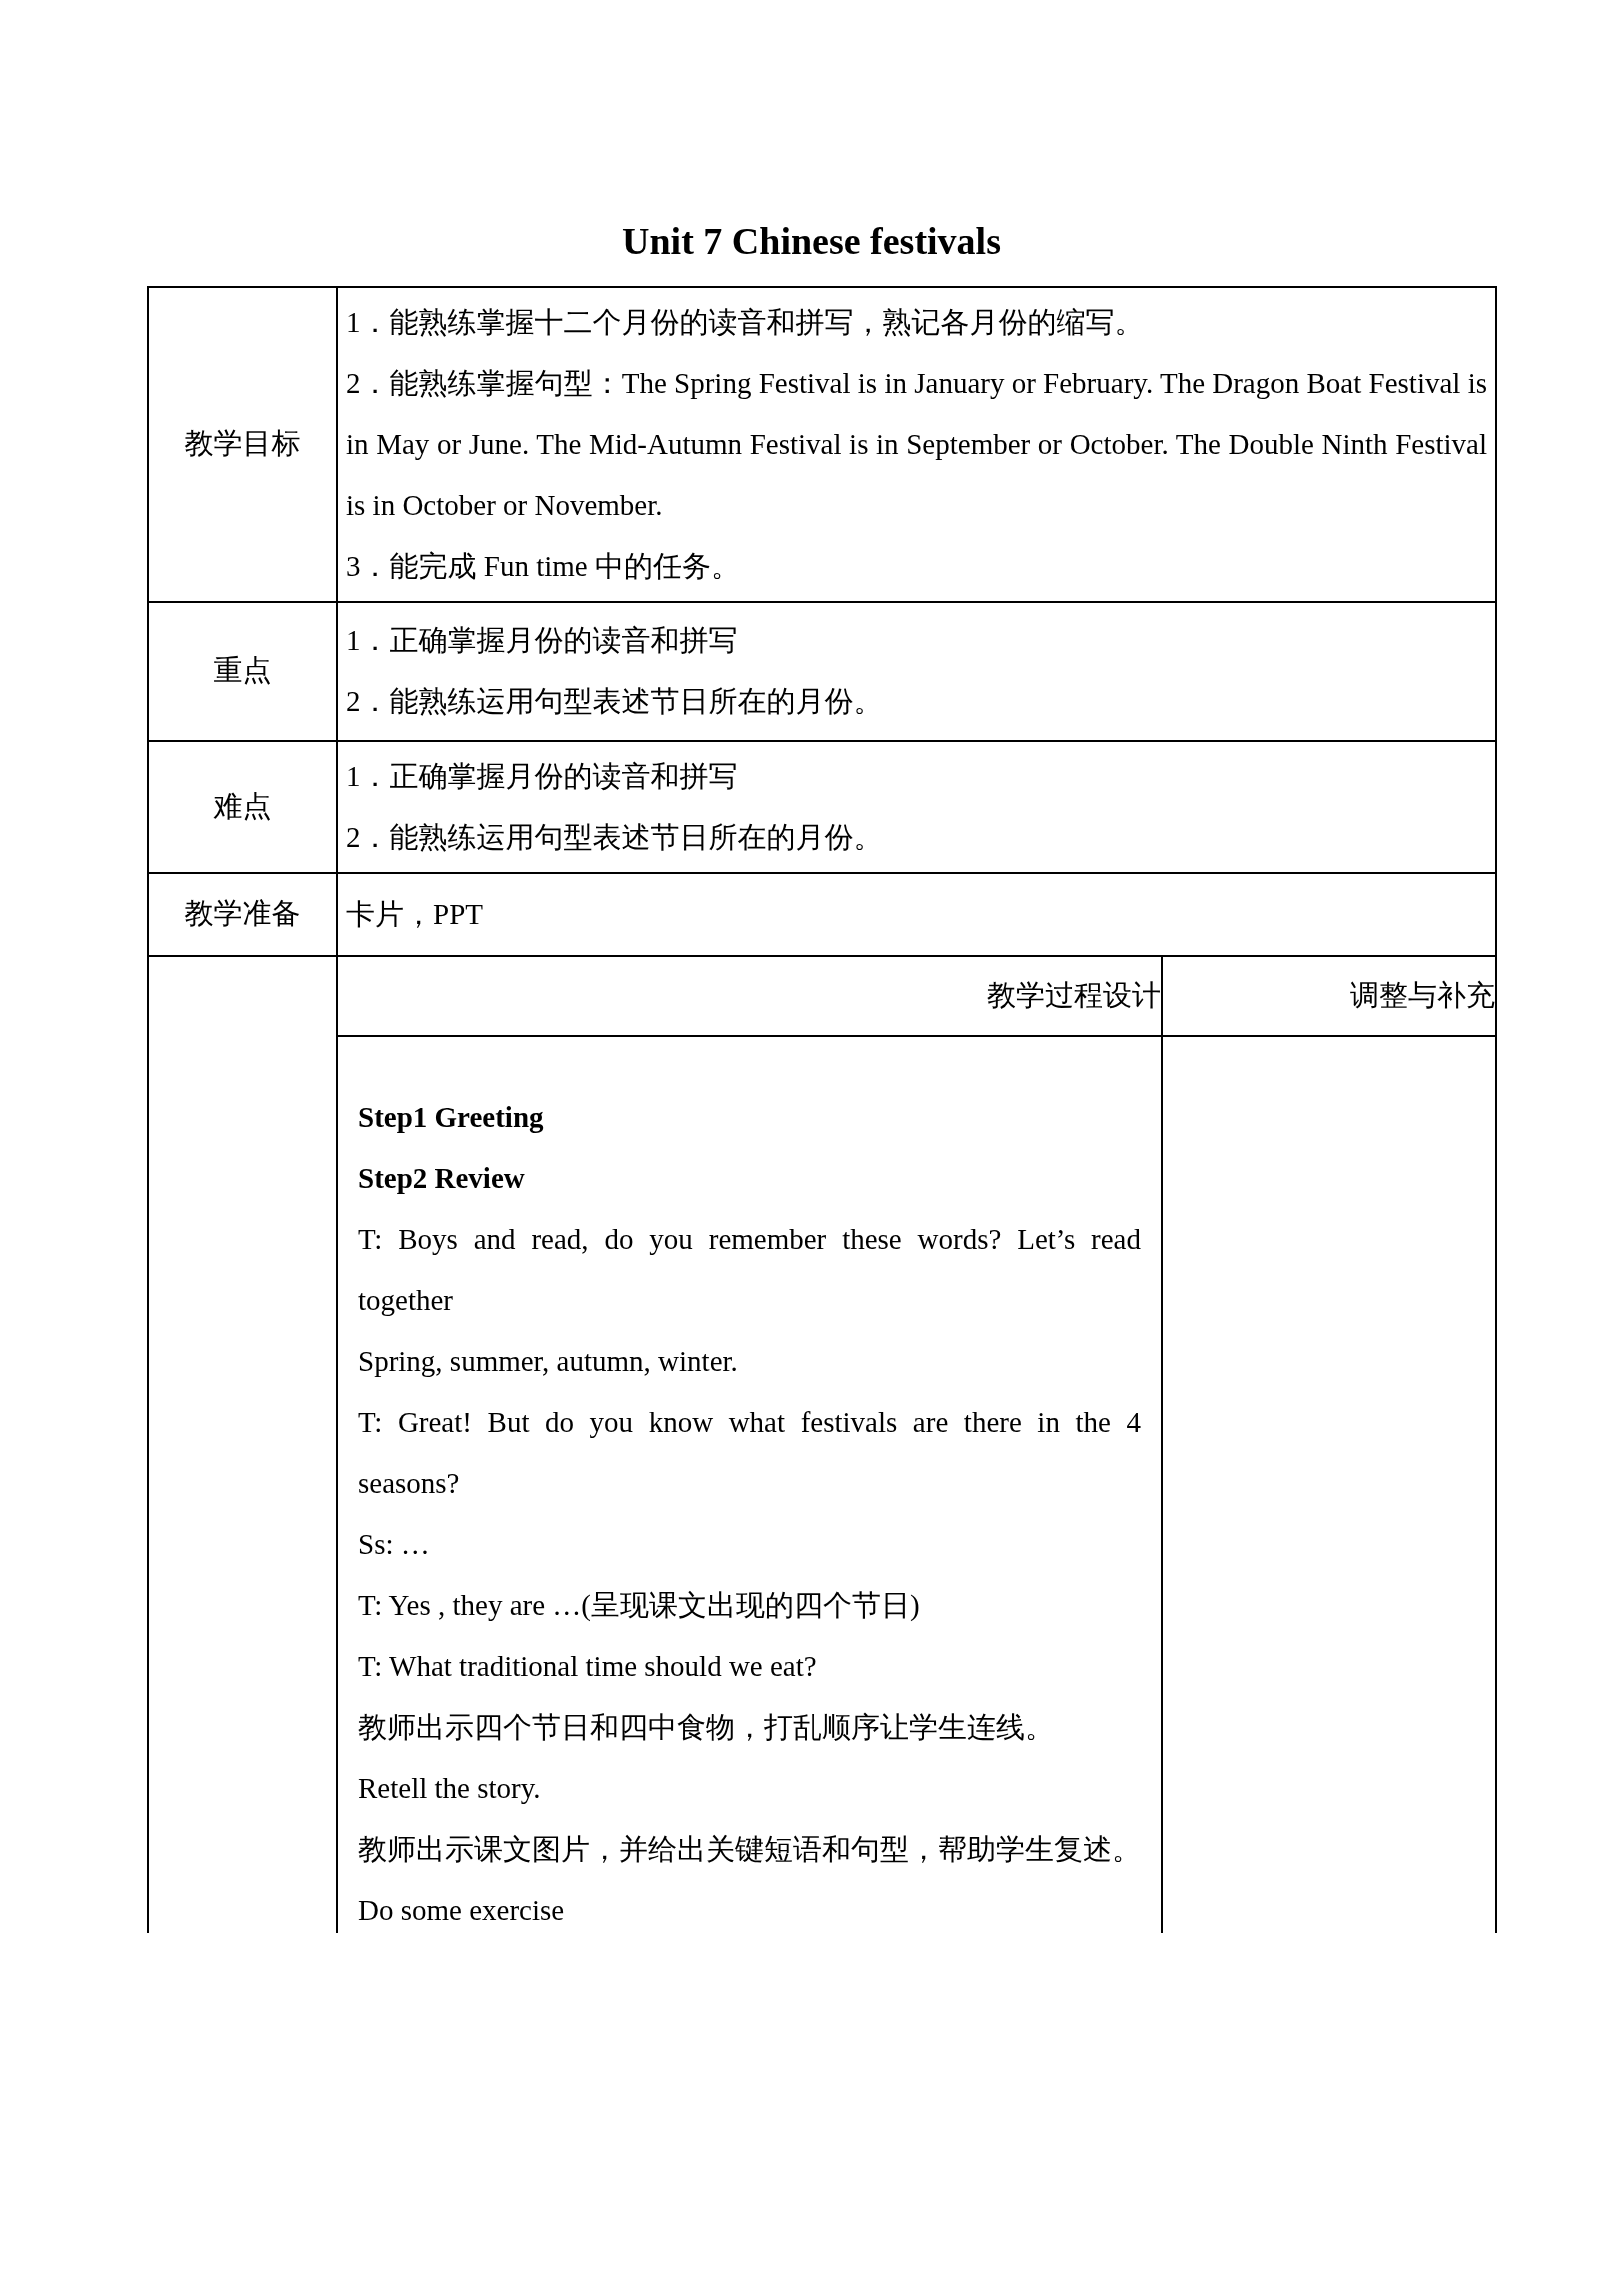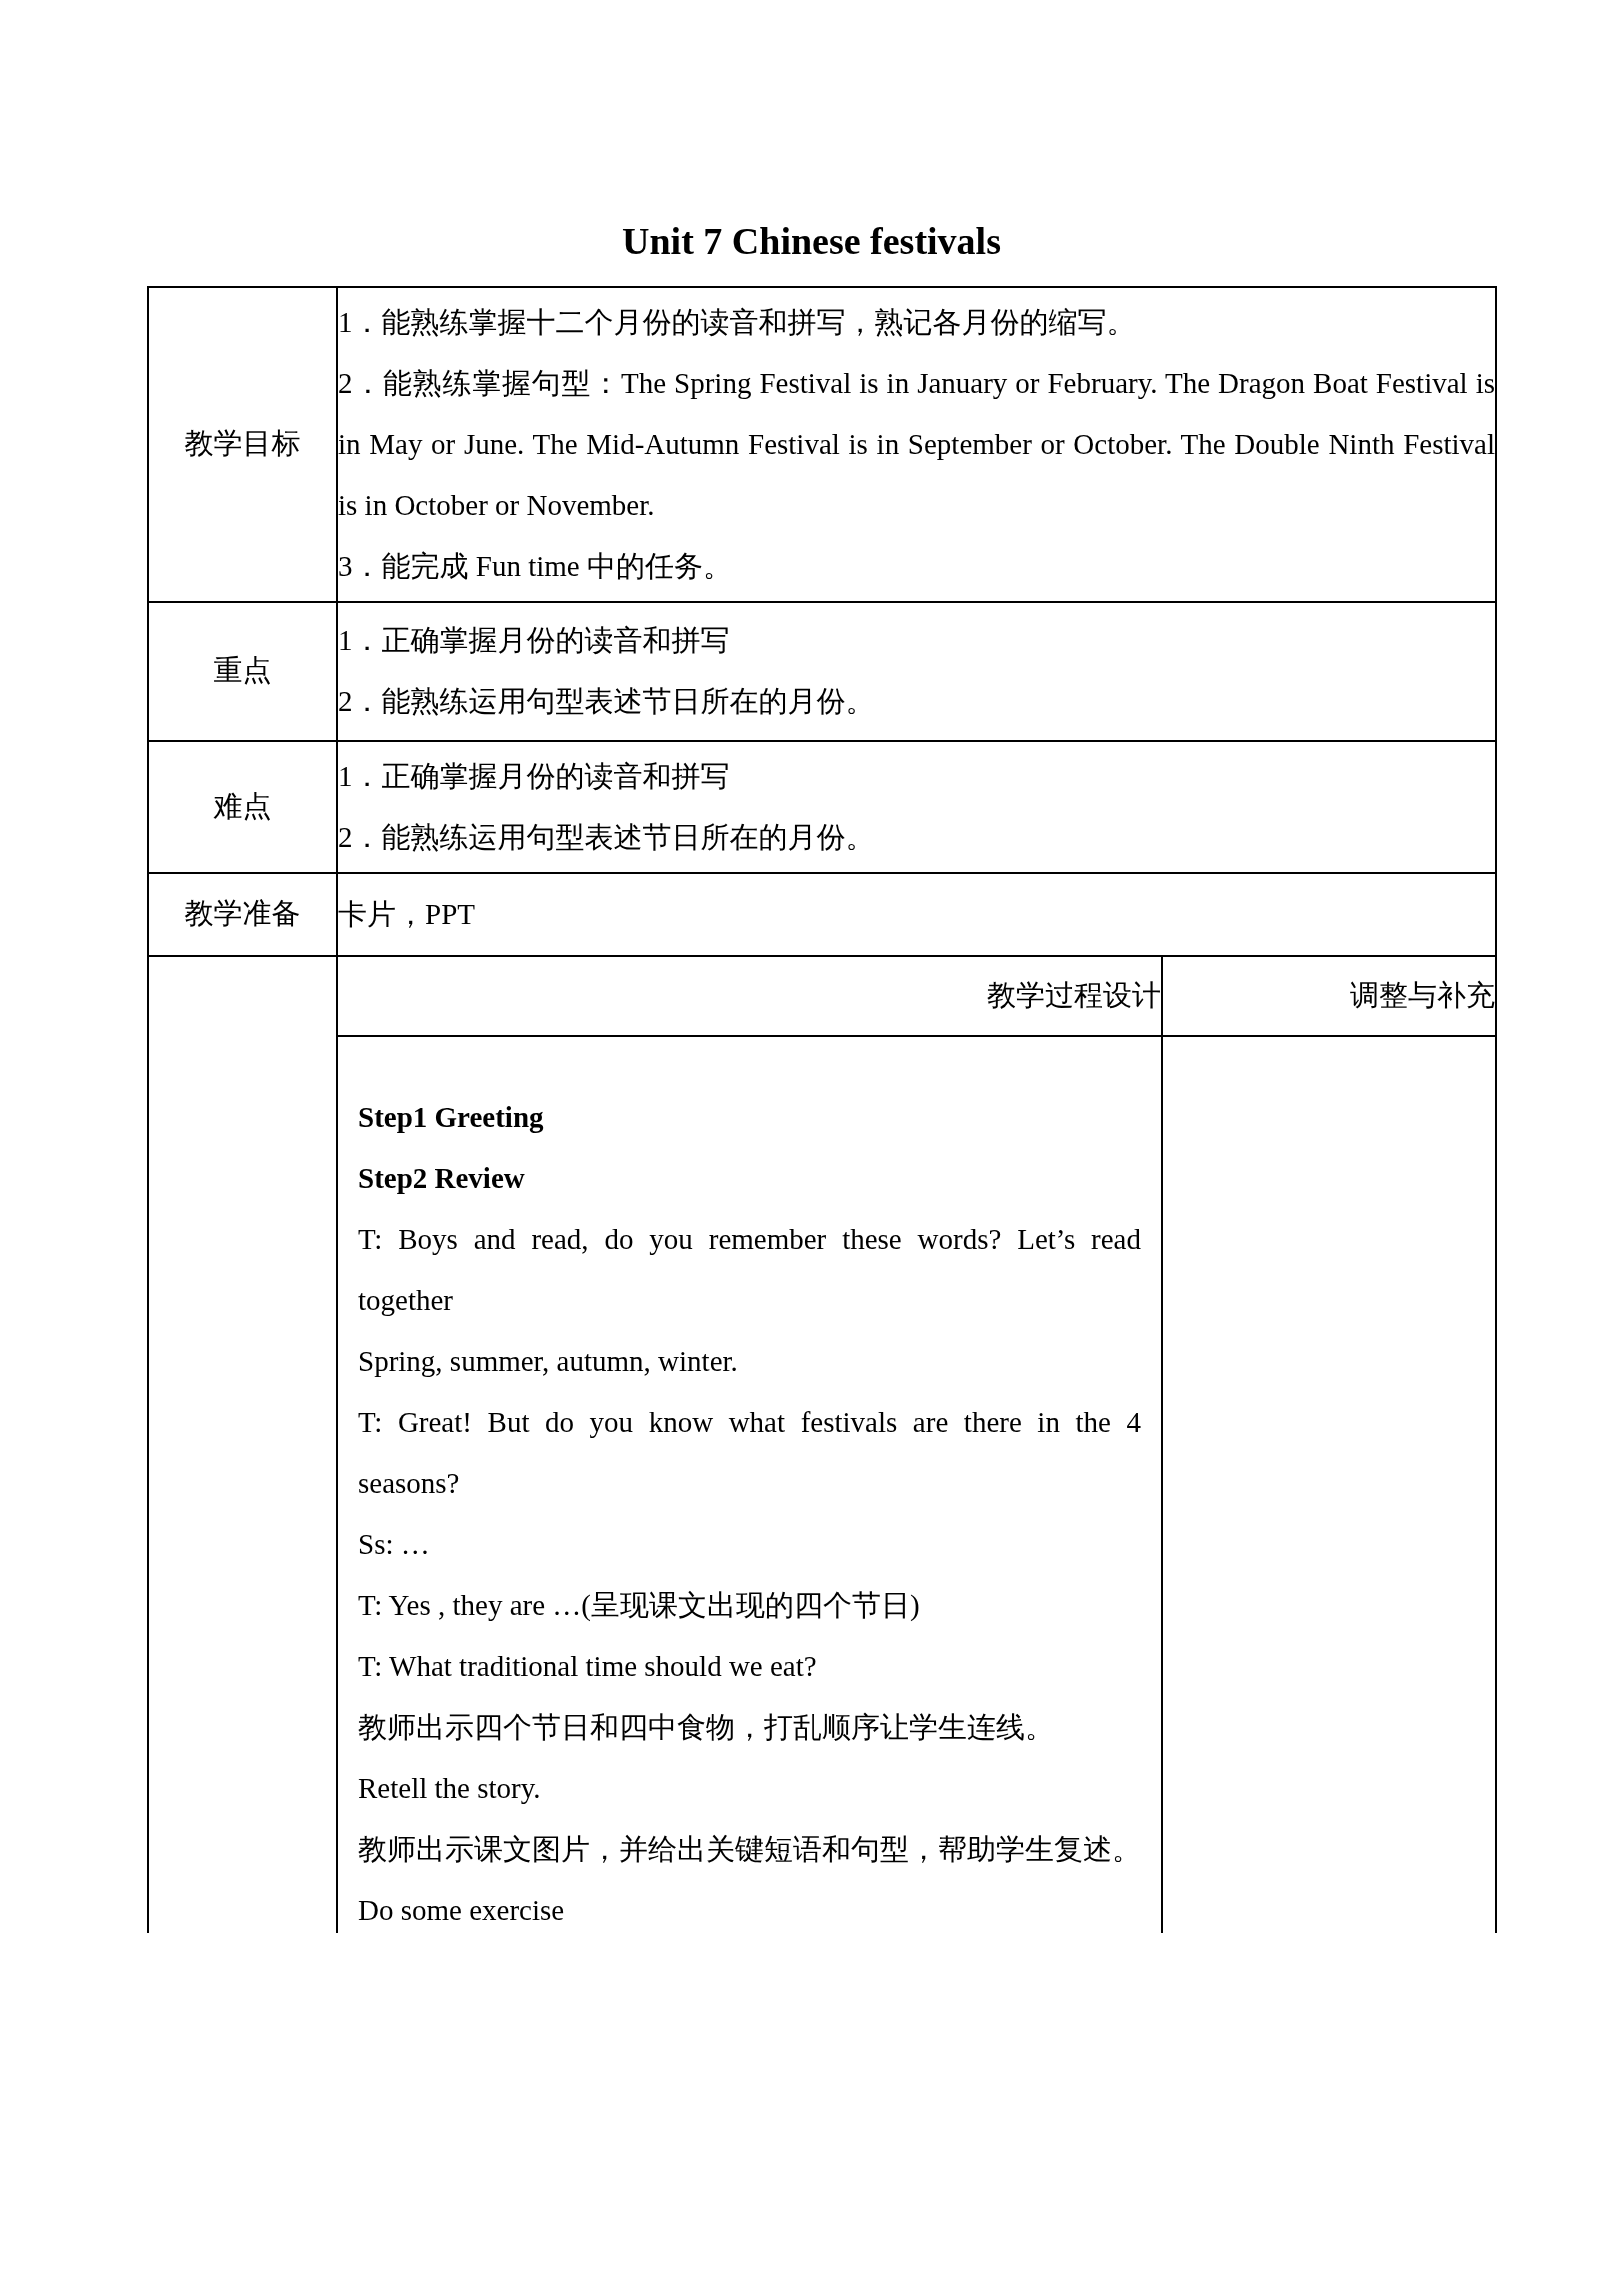--- a/index.html
+++ b/index.html
@@ -37,21 +37,21 @@
   table.lesson td {
     border: 2px solid #000;
     font-size: 29px;
     vertical-align: middle;
   }
   td.label-cell {
     text-align: center;
     font-size: 29px;
   }
   td.content-cell {
-    padding: 4px 0;
+    padding: 4px 8px;
     text-align: justify;
   }
   td.content-cell p, td.process-cell p {
     line-height: 61px;
     text-align: justify;
   }
   td.header-cell {
     text-align: right;
   }
   td.process-cell {

